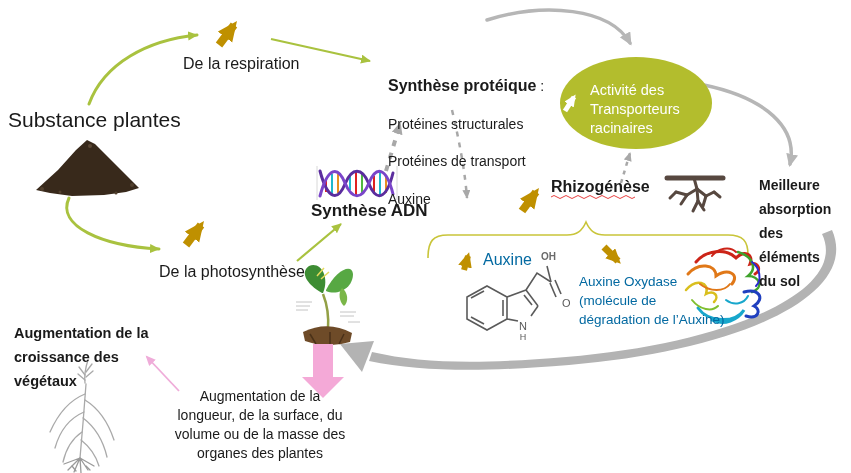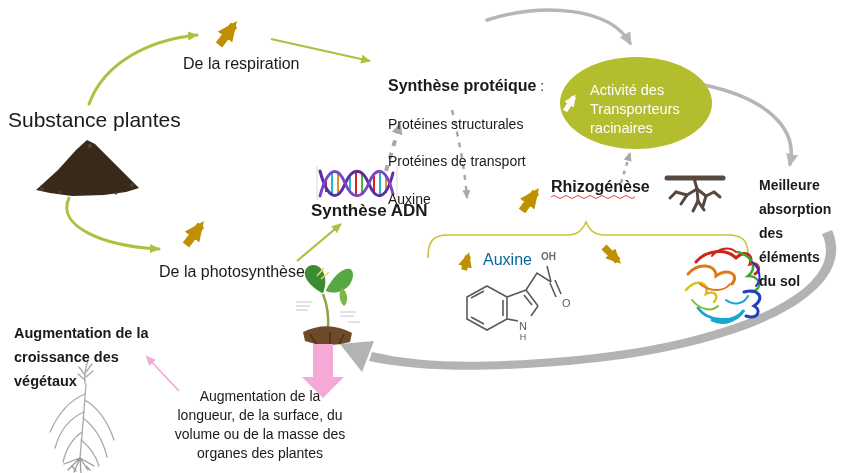--- a/index.html
+++ b/index.html
@@ -222,20 +222,23 @@
   <div class="lbl bold-block" style="left:759px;top:173px;">Meilleure
 absorption
 des
 éléments
 du sol</div>
 
   <div class="lbl plain" style="left:159px;top:263px;">De la photosynthèse</div>
 
   <div class="lbl plain gray-text" style="left:483px;top:251px;">Auxine</div>
 
+  <div class="lbl oxidase gray-text" style="left:579px;top:272px;">Auxine Oxydase
+(molécule de
+dégradation de l’Auxine)</div>
 
   <div class="lbl bold-block" style="left:14px;top:321px;font-size:14.5px;">Augmentation de la
 croissance des
 végétaux</div>
 
   <div class="lbl centered" style="left:150px;top:387px;width:220px;font-size:14px;line-height:19px;">Augmentation de la
 longueur, de la surface, du
 volume ou de la masse des
 organes des plantes</div>
 

